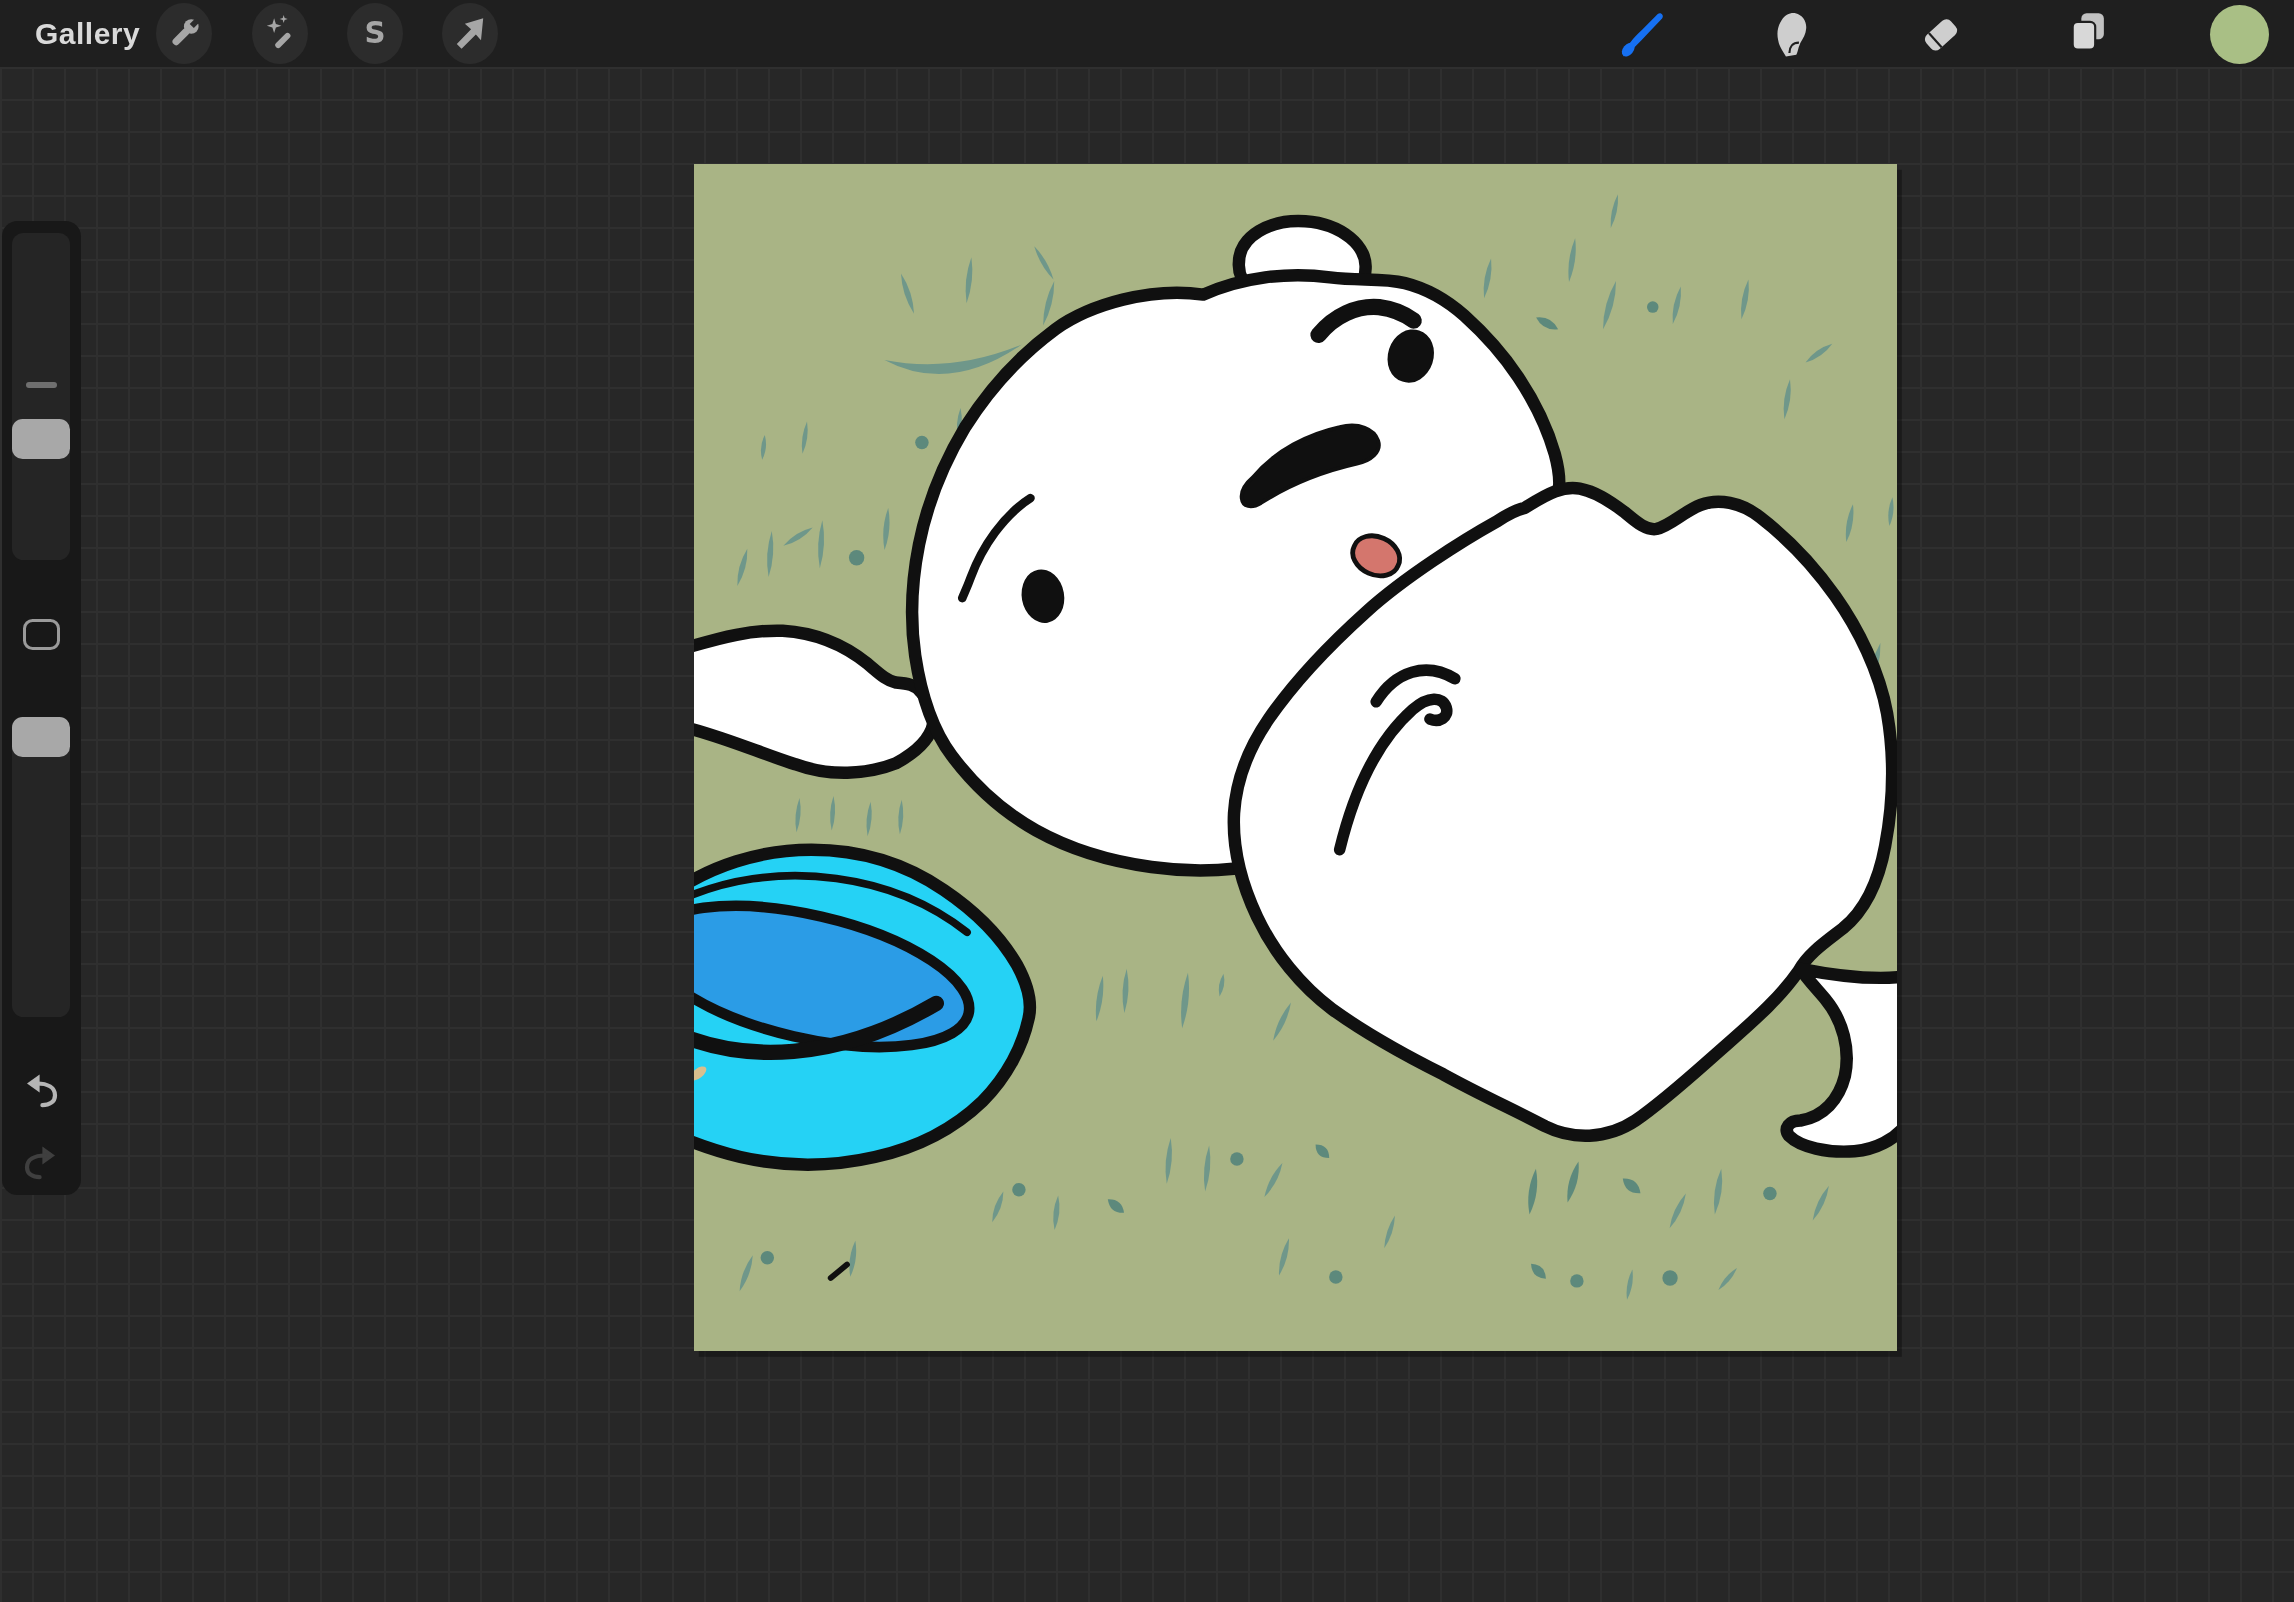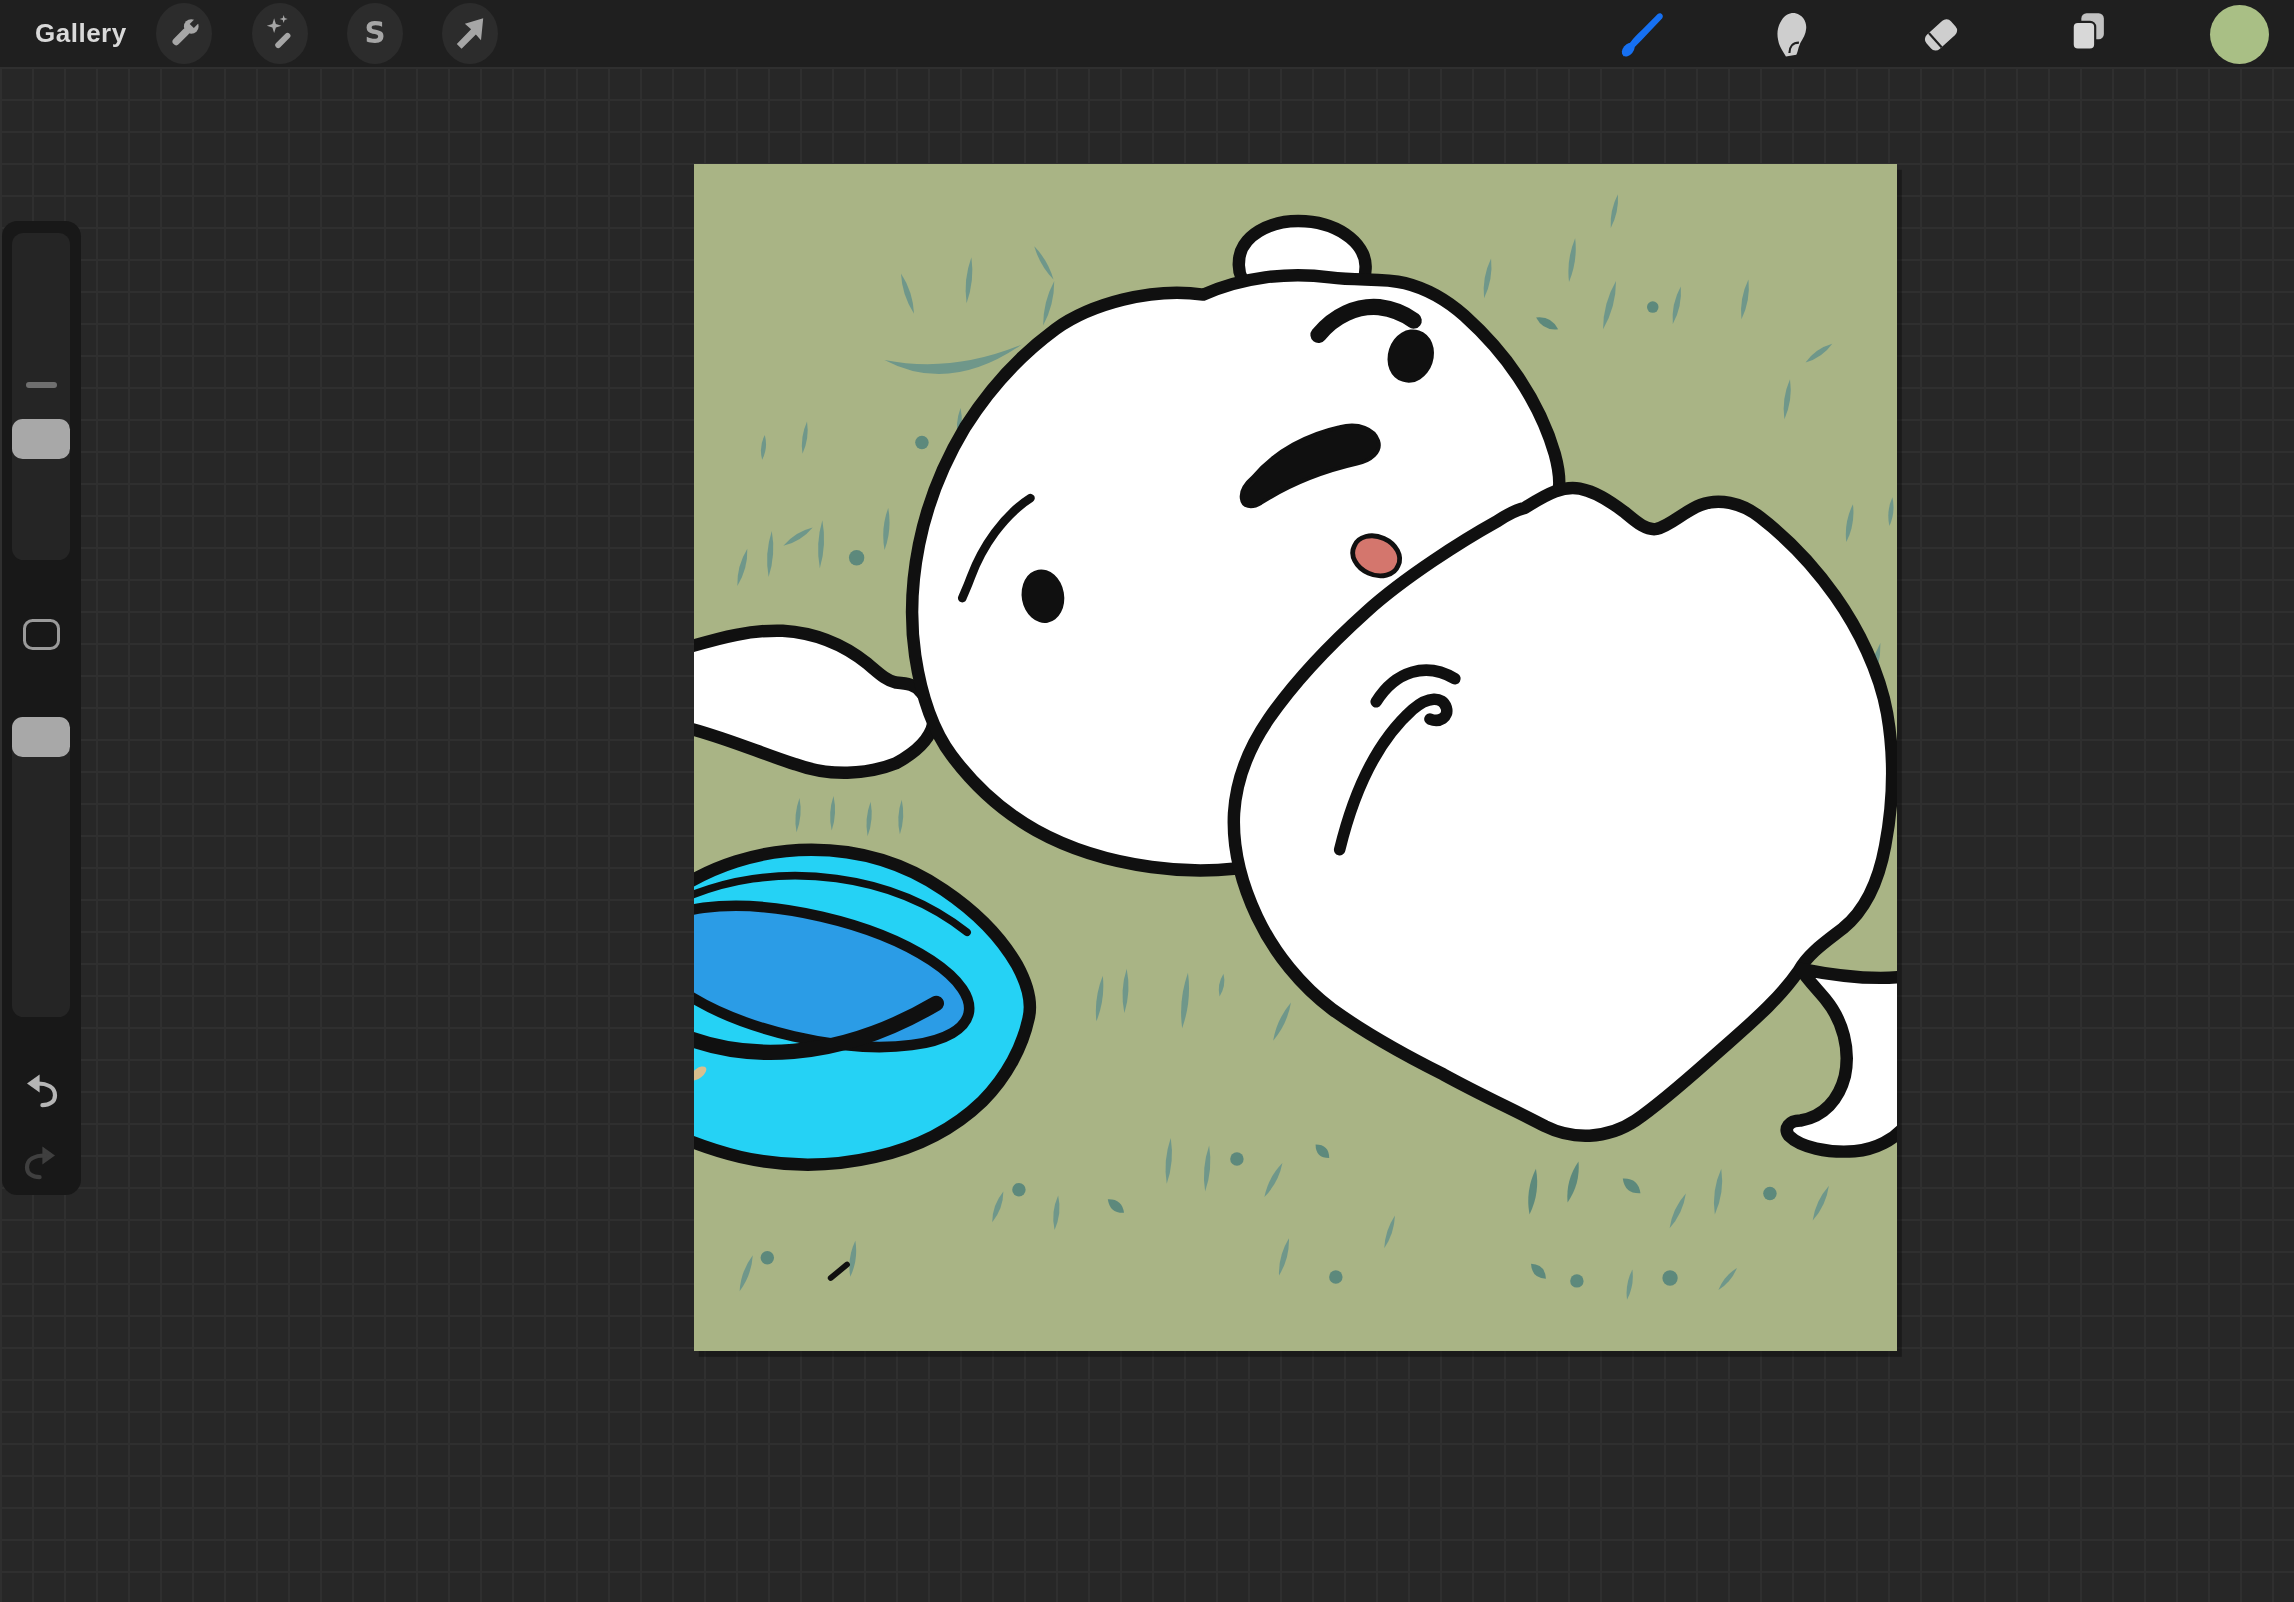--- a/index.html
+++ b/index.html
@@ -5,21 +5,21 @@
   html,body{margin:0;padding:0;background:#272727;font-family:"Liberation Sans",sans-serif;}
   #stage{position:relative;width:2294px;height:1602px;overflow:hidden;background:#272727;}
   
   #workspace{position:absolute;left:0;top:67px;width:2294px;height:1535px;
     background-color:#272727;
     background-image:linear-gradient(#2f2f2f 1.9px,transparent 1.9px),linear-gradient(90deg,#2f2f2f 1.9px,transparent 1.9px);
     background-size:32px 32px;}
   
   #topbar{position:absolute;left:0;top:0;width:2294px;height:67px;background:#1f1f1f;z-index:20;}
   .gallery{position:absolute;left:35px;top:0;height:67px;display:flex;align-items:center;
-    color:#d9d9d9;font-size:26px;font-weight:bold;letter-spacing:0.5px;}
+    color:#d9d9d9;font-size:30px;font-weight:bold;letter-spacing:0.5px;}
   .pill{position:absolute;top:2.9px;width:56px;height:61px;border-radius:50%;background:#2c2c2c;
     display:flex;align-items:center;justify-content:center;}
   .flaticon{position:absolute;top:5.8px;width:56px;height:56px;display:flex;align-items:center;justify-content:center;}
   .swatch{position:absolute;top:4.8px;width:59px;height:59px;border-radius:50%;}
   
   #sidebar{position:absolute;left:1.9px;top:221px;width:79px;height:974px;background:#181818;border-radius:15.4px;z-index:10;}
   .track{position:absolute;left:10.6px;width:58px;background:#252525;border-radius:11.5px;}
   .handle{position:absolute;left:10.6px;width:58px;height:40px;background:#a8a8a8;border-radius:10.6px;}
   .tickdash{position:absolute;left:24px;width:31px;height:5.8px;background:#6f6f6f;border-radius:2.9px;}
   .modbtn{position:absolute;left:21px;width:37px;height:31px;border:3.8px solid #9a9a9a;border-radius:9.6px;box-sizing:border-box;background:transparent;}

